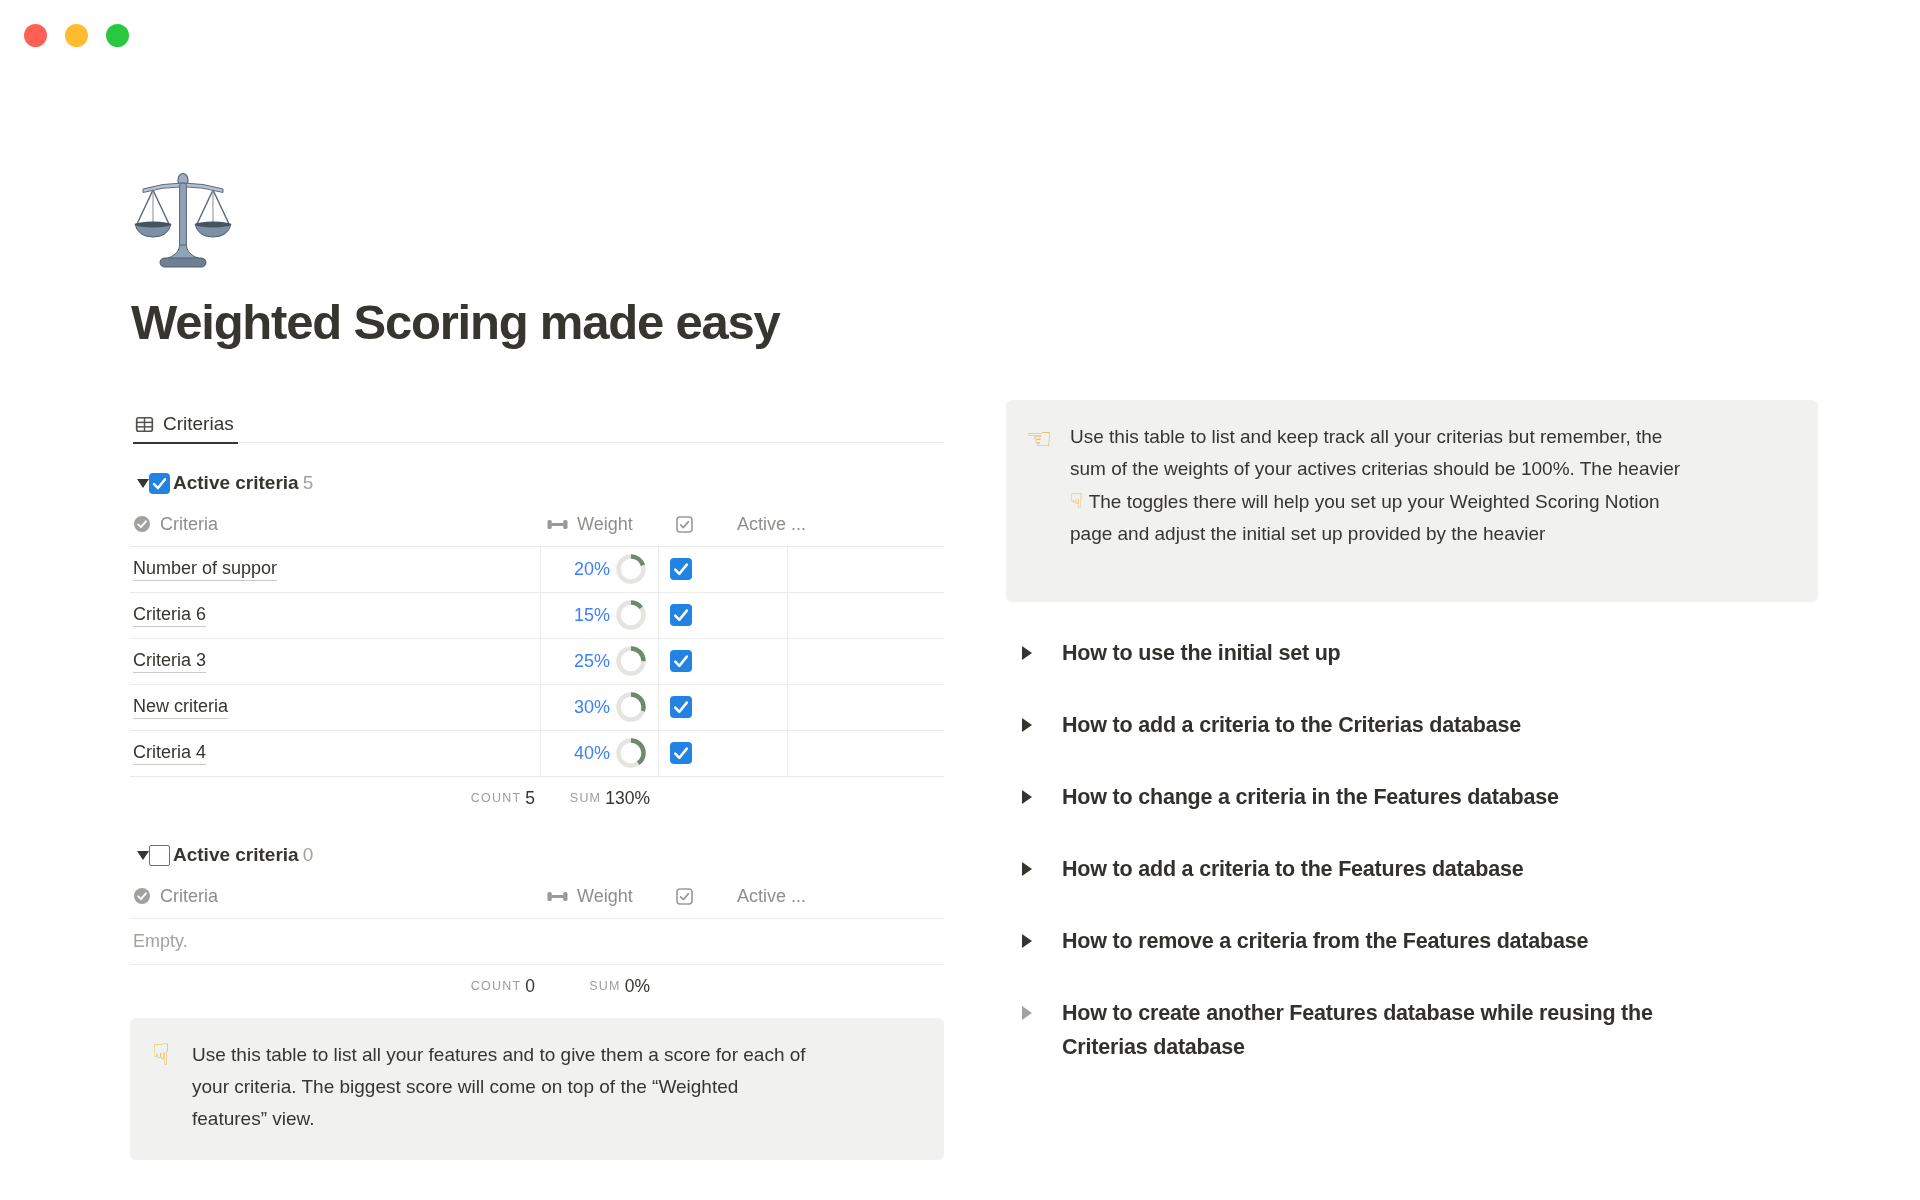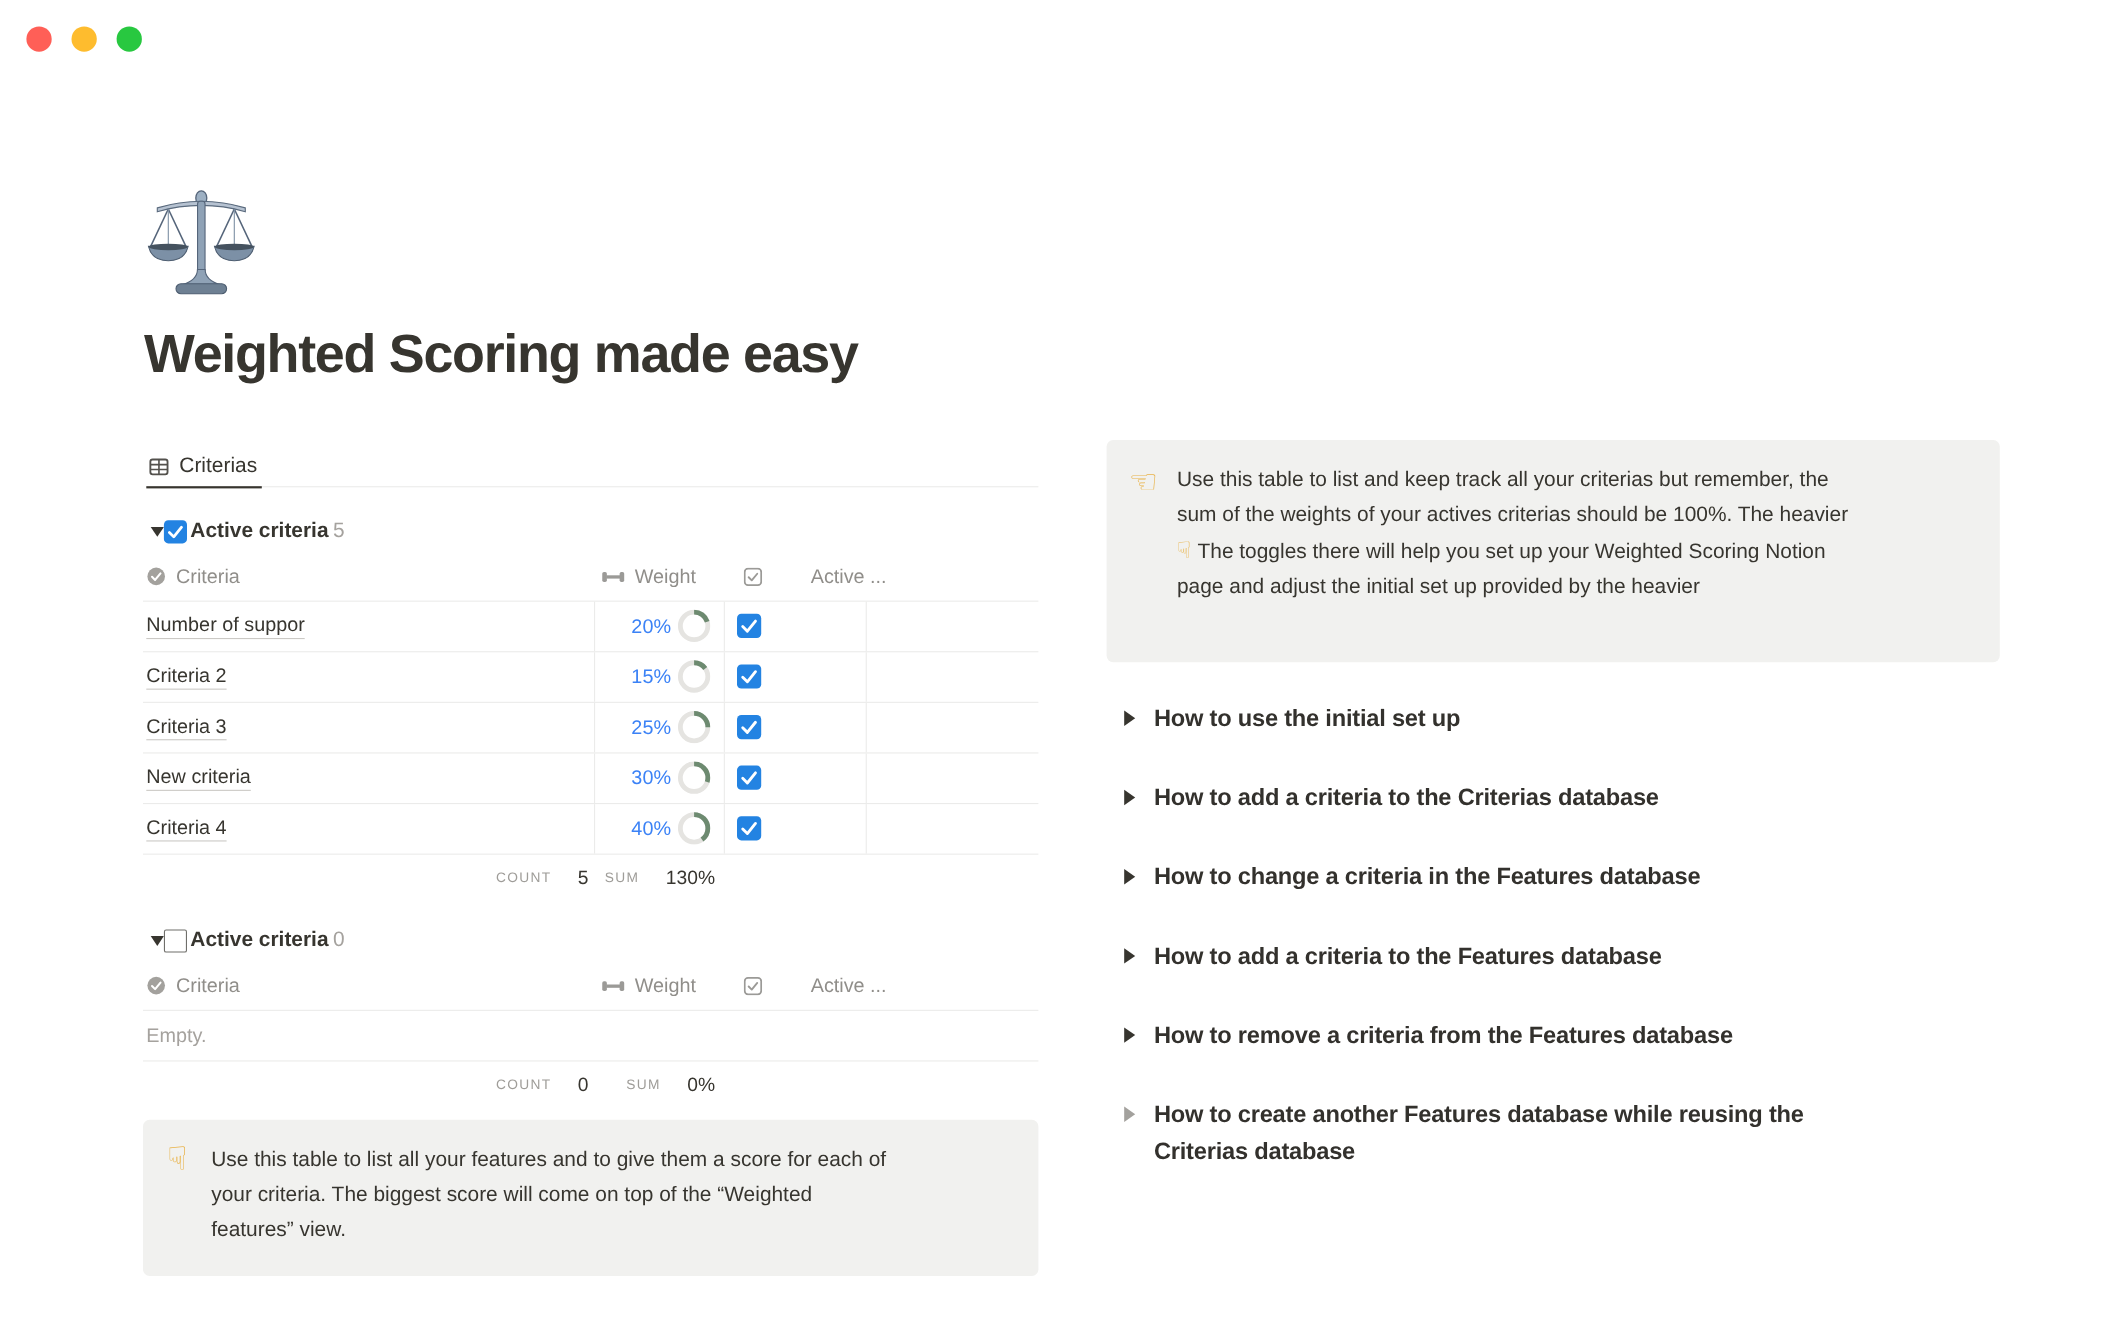--- a/index.html
+++ b/index.html
@@ -58,21 +58,21 @@
                font-size:18px;color:#3b82f6;cursor:pointer;}
   .ring{position:absolute;left:486px;top:7px;}
   .cell-active{position:absolute;left:540px;top:11px;cursor:pointer;}
   .cb-box{width:22px;height:22px;border-radius:4px;background:#2383e2;
           display:flex;align-items:center;justify-content:center;}
   .trow.empty{border-bottom:1px solid #ebebea;}
   .empty-text{position:absolute;left:3px;top:0;height:45px;display:flex;align-items:center;
               font-size:18px;color:#a5a29e;}
 
   .summary{position:relative;height:42px;}
-  .agg{position:absolute;top:0;height:42px;display:flex;align-items:center;gap:24px;
+  .agg{position:absolute;top:0;height:42px;display:flex;align-items:center;gap:4px;
        cursor:pointer;}
   .agg-count{right:409px;} .agg-sum{right:294px;}
   .agg-label{font-size:12.5px;letter-spacing:1.2px;color:#9f9d99;}
   .agg-value{font-size:17.5px;color:#37352f;}
 
   
   .callout{position:absolute;background:#f1f1ef;border-radius:6px;}
   #callout-left{left:0;top:1018px;width:814px;height:142px;}
   #callout-right{left:0;top:400px;width:812px;height:202px;}
   .co-icon{position:absolute;font-size:30px;color:#e9b44c;line-height:1;}
@@ -83,21 +83,21 @@
   #callout-right .co-text{left:64px;top:21px;}
   .inline-hand{color:#e9b44c;font-size:21px;}
 
   
   .toggle-list{position:absolute;left:0;top:636px;width:812px;}
   .toggle-item{display:flex;margin-bottom:38px;cursor:pointer;}
   .tri-right{width:0;height:0;border-top:7px solid transparent;border-bottom:7px solid transparent;
              border-left:10px solid #37352f;margin:10px 0 0 16px;flex:none;}
   .toggle-item.muted .tri-right{border-left-color:#a3a19d;}
   .toggle-label{font-size:21.5px;font-weight:700;line-height:34px;color:#33312d;
-                margin-left:17px;white-space:pre-line;letter-spacing:-0.2px;}
+                margin-left:30px;white-space:pre-line;letter-spacing:-0.2px;}
 </style>
 </head>
 <body>
 
 <div id="page">
 
   <div class="traffic">
       <div class="tl" style="background: rgb(255, 95, 87);"></div>
       <div class="tl" style="background: rgb(254, 188, 46);"></div>
       <div class="tl" style="background: rgb(40, 200, 64);"></div>
@@ -194,21 +194,21 @@
         </svg>
       </span>
     </span>
   </div>
 
   <div class="trow">
     <div class="vline vl-a"></div>
     <div class="vline vl-b"></div>
     <div class="vline vl-c"></div>
     <span class="cell-name">
-      <span class="name-text">Criteria 2</span>
+      <span class="name-text">Criteria 6</span>
     </span>
     <span class="cell-weight">15%</span>
     <svg class="ring" width="30" height="30" viewBox="0 0 30 30">
       <circle class="ring-track" cx="15" cy="15" r="12.5" fill="none" stroke-width="4.4" stroke="#e5e4e1"></circle>
       <circle class="ring-arc" cx="15" cy="15" r="12.5" fill="none" stroke-width="4.4" transform="rotate(-90 15 15)" stroke="#6d8a70" stroke-dasharray="11.780972450961723 78.53981633974483"></circle>
     </svg>
     <span class="cell-active">
       <span class="cb-box">
         <svg width="22" height="22" viewBox="0 0 22 22">
           <polyline points="5.2,11.6 9.4,15.8 16.8,6.6" fill="none" stroke="#fff" stroke-width="2.6" stroke-linecap="round" stroke-linejoin="round"></polyline>

